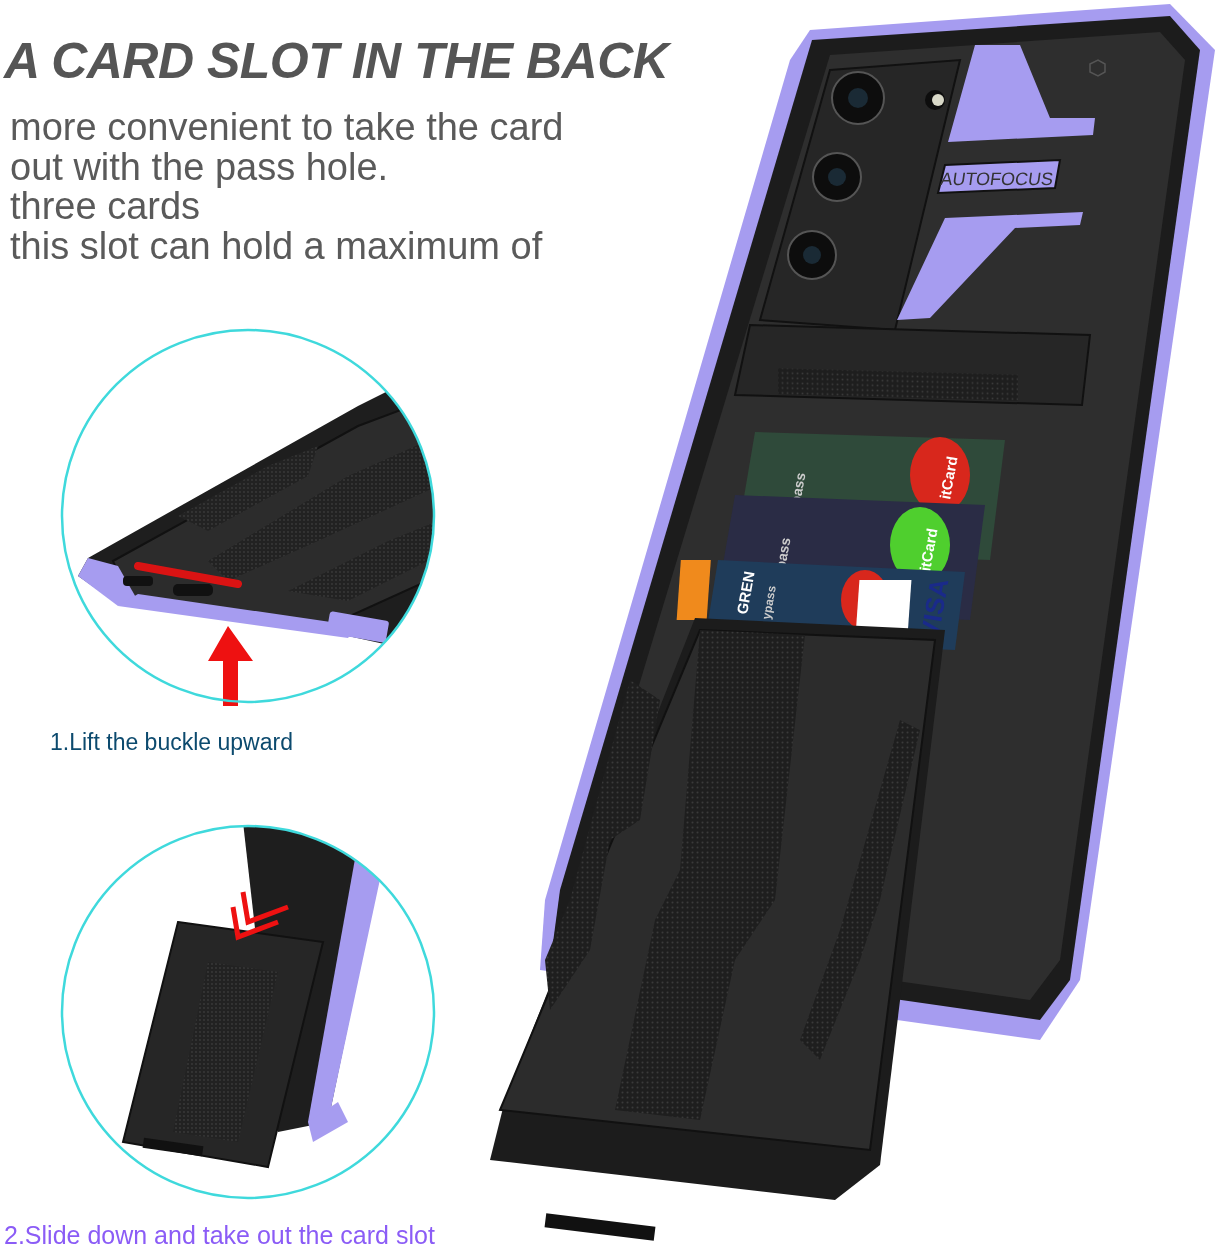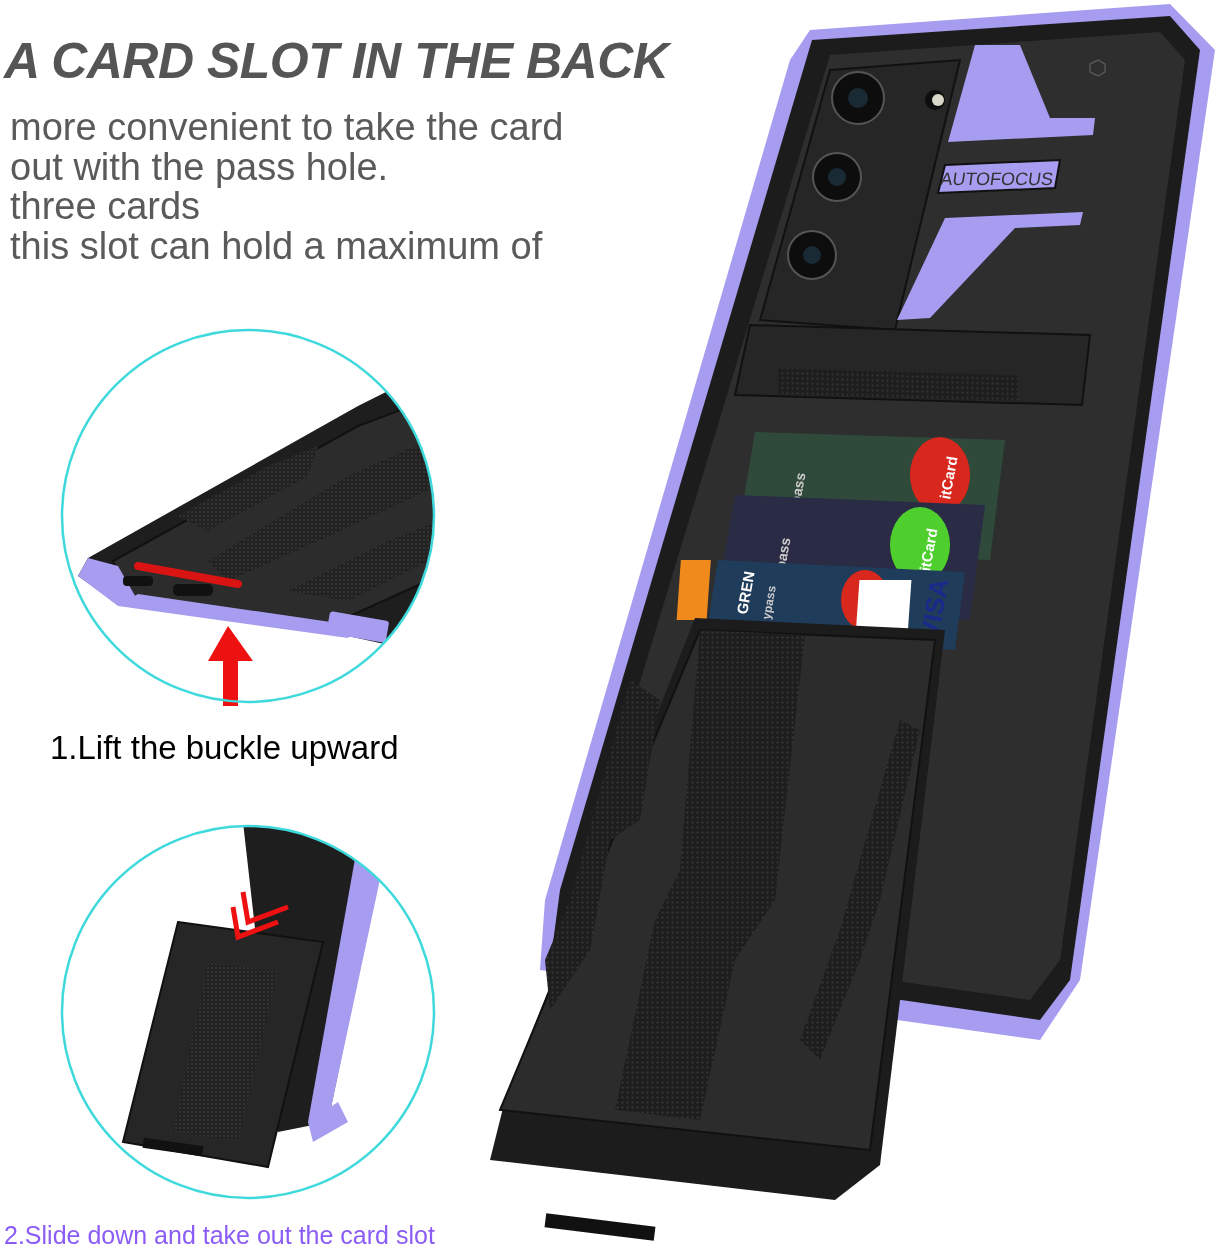--- a/index.html
+++ b/index.html
@@ -1,20 +1,20 @@
 <!DOCTYPE html>
 <html><head>
 <meta charset="utf-8">
 <style>
   html, body { margin: 0; padding: 0; background: #ffffff; }
   body { width: 1223px; height: 1255px; position: relative; overflow: hidden; font-family: "Liberation Sans", "DejaVu Sans", sans-serif; }
   .headline { position: absolute; left: 4px; top: 30px; font-size: 50px; font-weight: bold; color: #555555; letter-spacing: -0.5px; white-space: nowrap; line-height: 62px; font-style: italic; }
   .desc { position: absolute; left: 10px; top: 108px; font-size: 38px; color: #5a5a5a; line-height: 39.5px; }
   .desc div { white-space: nowrap; }
-  .step { position: absolute; font-size: 33px; color: #000000; white-space: nowrap; }
+  .step { position: absolute; font-size: 23px; color: #0c4a6e; white-space: nowrap; }
   .step1 { left: 50px; top: 729px; }
   .step2 { left: 4px; top: 1221px; font-size: 25px; color: #8b5cf6; }
   svg { position: absolute; overflow: visible; }
   .circle1 { left: 58px; top: 326px; }
   .circle2 { left: 58px; top: 822px; }
   .phone { left: 460px; top: 0; }
 </style>
 </head>
 <body>
 

